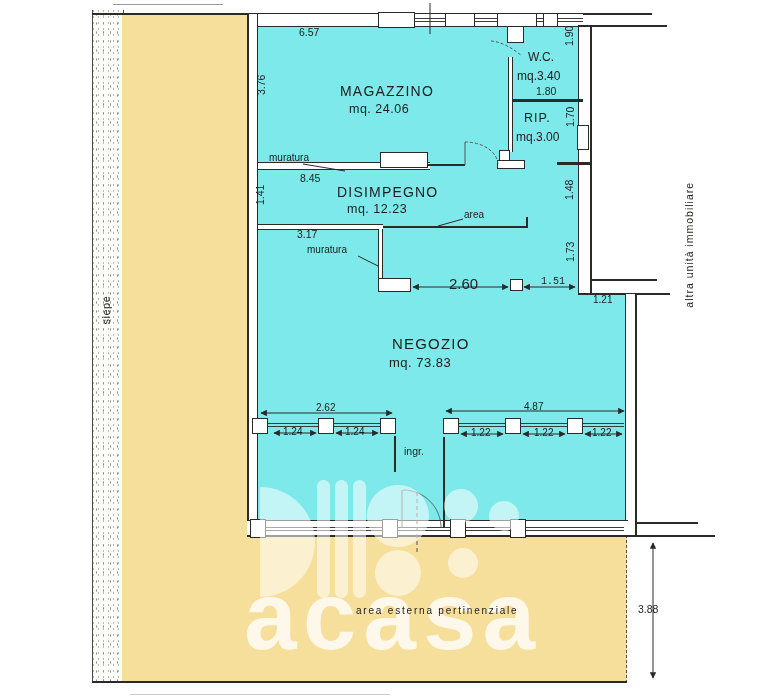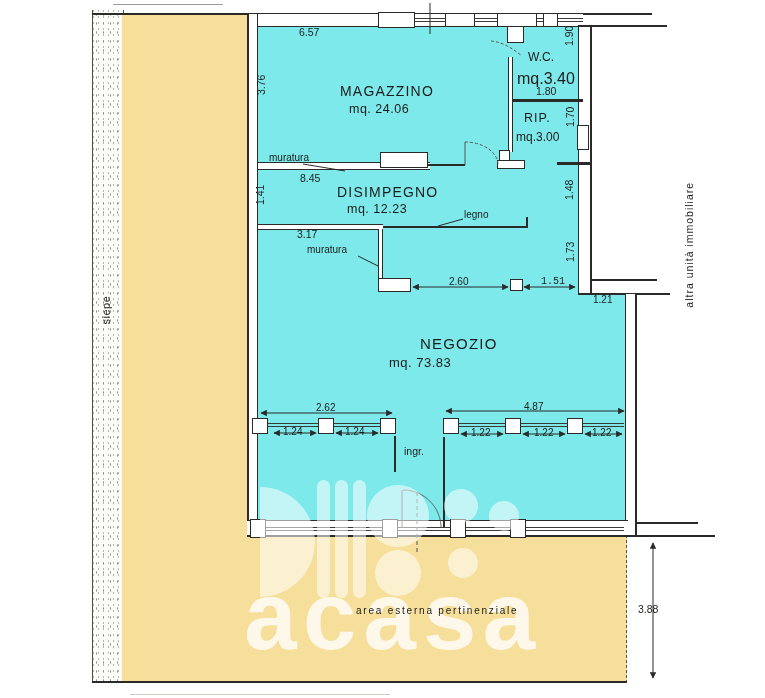--- a/index.html
+++ b/index.html
@@ -166,40 +166,40 @@
       <circle cx="504" cy="516" r="15"></circle>
     </g>
   </svg>
   <div class="wm-text" style="left:242px;top:576px;">acasa</div>
 
   <div class="lbl" style="left:299px;top:27px;font-size:10.5px;text-align:right;">6.57</div>
   <div class="lbl v" style="left:252px;top:79px;font-size:10.5px;">3.76</div>
   <div class="lbl room" style="left:340px;top:84px;font-size:14px;">MAGAZZINO</div>
   <div class="lbl" style="left:349px;top:103px;font-size:12.5px;letter-spacing:0.5px;text-align:right;">mq. 24.06</div>
   <div class="lbl" style="left:528px;top:51px;font-size:12px;">W.C.</div>
-  <div class="lbl" style="left:517px;top:70px;font-size:16px;">mq.3.40</div>
+  <div class="lbl" style="left:517px;top:70px;font-size:12px;">mq.3.40</div>
   <div class="lbl" style="left:536px;top:86px;font-size:10.5px;">1.80</div>
   <div class="lbl v" style="left:560px;top:30px;font-size:10.5px;">1.90</div>
   <div class="lbl" style="left:524px;top:112px;font-size:12.5px;letter-spacing:1px;">RIP.</div>
   <div class="lbl" style="left:516px;top:131px;font-size:12px;">mq.3.00</div>
   <div class="lbl v" style="left:561px;top:111px;font-size:10.5px;">1.70</div>
   <div class="lbl" style="left:269px;top:152px;font-size:10px;">muratura</div>
   <div class="lbl" style="left:300px;top:173px;font-size:10.5px;">8.45</div>
   <div class="lbl room" style="left:337px;top:185px;font-size:14px;">DISIMPEGNO</div>
   <div class="lbl" style="left:347px;top:203px;font-size:12.5px;letter-spacing:0.5px;">mq. 12.23</div>
   <div class="lbl v" style="left:251px;top:189px;font-size:10.5px;">1.41</div>
   <div class="lbl v" style="left:560px;top:184px;font-size:10.5px;">1.48</div>
-  <div class="lbl" style="left:464px;top:209px;font-size:10px;">legno</div>
+  <div class="lbl" style="left:464px;top:209px;font-size:10px;">area</div>
   <div class="lbl" style="left:297px;top:229px;font-size:10.5px;">3.17</div>
   <div class="lbl" style="left:307px;top:244px;font-size:10px;">muratura</div>
   <div class="lbl v" style="left:561px;top:246px;font-size:10.5px;">1.73</div>
-  <div class="lbl" style="left:449px;top:276px;font-size:10px;">2.60</div>
+  <div class="lbl" style="left:449px;top:276px;font-size:15px;">2.60</div>
   <div class="lbl" style="left:541px;top:276px;font-size:10px;font-family:Liberation Mono, monospace;">1.51</div>
   <div class="lbl" style="left:593px;top:294px;font-size:10px;">1.21</div>
-  <div class="lbl room" style="left:392px;top:336px;font-size:15px;margin-left:28px;">NEGOZIO</div>
+  <div class="lbl room" style="left:392px;top:336px;font-size:15px;">NEGOZIO</div>
   <div class="lbl" style="left:389px;top:356px;font-size:13px;letter-spacing:0.5px;">mq. 73.83</div>
   <div class="lbl" style="left:316px;top:402px;font-size:10px;">2.62</div>
   <div class="lbl" style="left:524px;top:401px;font-size:10px;">4.87</div>
   <div class="lbl" style="left:283px;top:426px;font-size:10px;">1.24</div>
   <div class="lbl" style="left:345px;top:426px;font-size:10px;">1.24</div>
   <div class="lbl" style="left:471px;top:427px;font-size:10px;">1.22</div>
   <div class="lbl" style="left:534px;top:427px;font-size:10px;">1.22</div>
   <div class="lbl" style="left:592px;top:427px;font-size:10px;">1.22</div>
   <div class="lbl" style="left:404px;top:446px;font-size:10.5px;">ingr.</div>
   <div class="lbl" style="left:356px;top:605px;font-size:10px;letter-spacing:1.8px;">area esterna pertinenziale</div>

